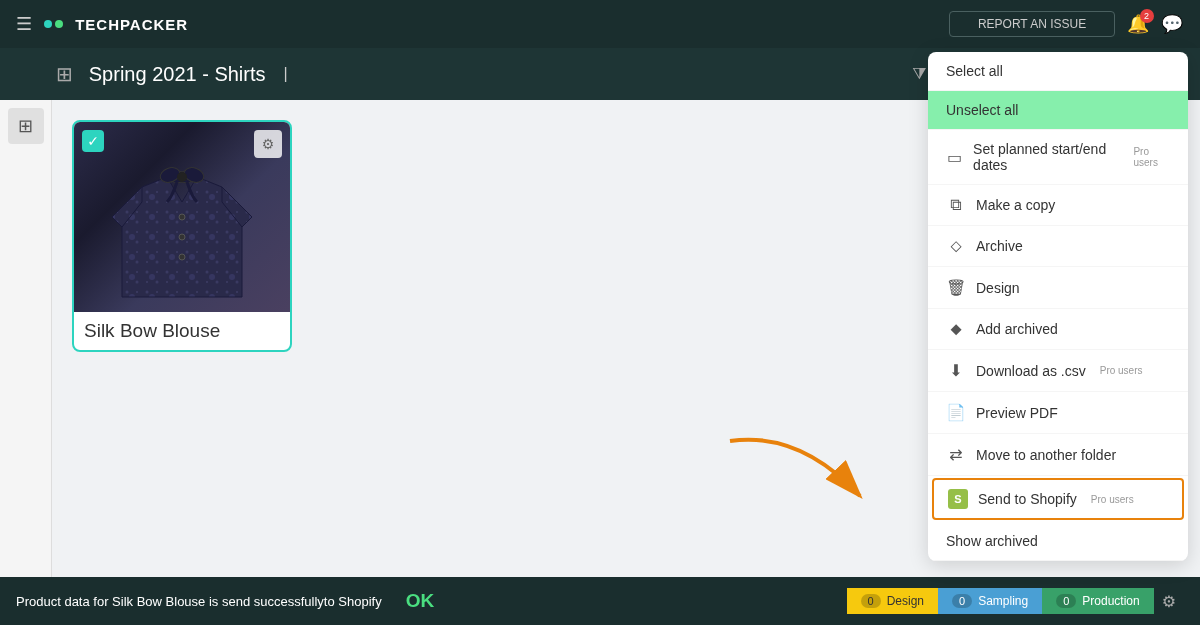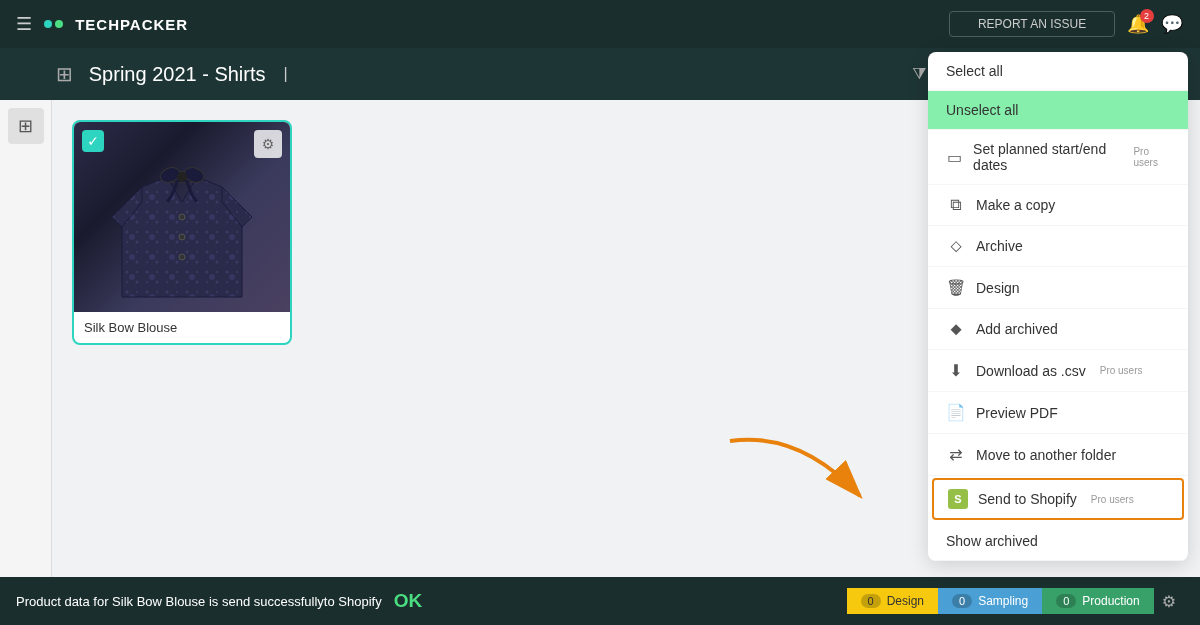--- a/index.html
+++ b/index.html
@@ -201,21 +201,21 @@
       background: linear-gradient(135deg, #2c2c4a 0%, #1a1a2e 30%, #3a3a5c 60%, #4a4060 100%);
       display: flex;
       align-items: center;
       justify-content: center;
       overflow: hidden;
     }
     
     .blouse-svg { width: 160px; height: 180px; }
     .card-title {
       padding: 8px 10px;
-      font-size: 13px;
+      font-size: 19px;
       color: #333;
       font-weight: 500;
     }
 
     
     .dropdown-menu {
       position: absolute;
       top: 52px;
       right: 12px;
       width: 260px;
@@ -288,21 +288,21 @@
       align-items: center;
       z-index: 20;
     }
     .success-toast {
       background: #1a2e2e;
       color: #fff;
       padding: 0 16px;
       font-size: 13px;
       display: flex;
       align-items: center;
-      gap: 12px;
+      gap: 24px;
       height: 100%;
     }
     .ok-btn {
       color: #4ade80;
       font-weight: bold;
       cursor: pointer;
       background: none;
       border: none;
       font-size: 19px;
     }

